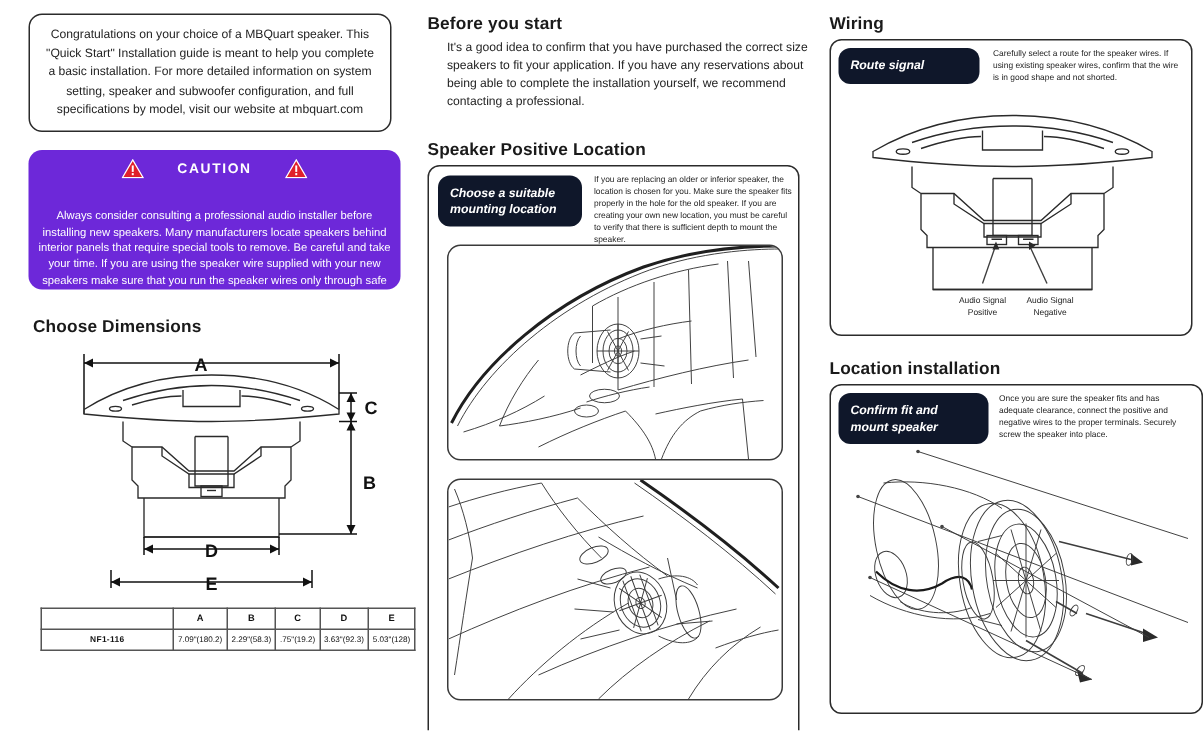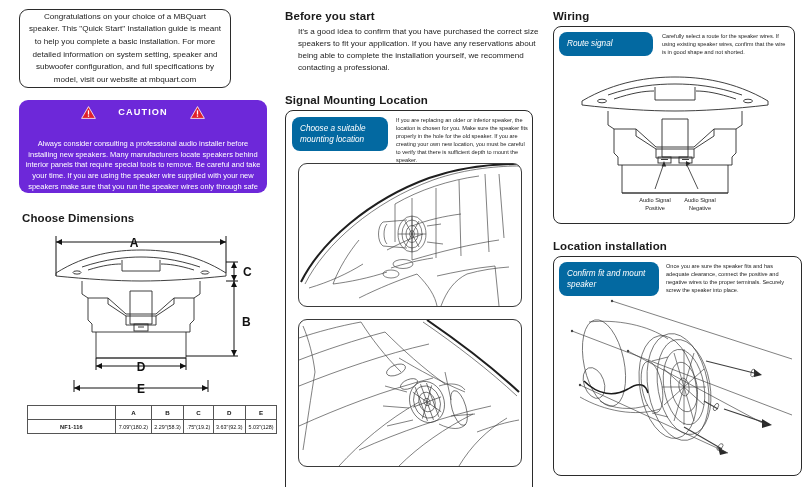--- a/index.html
+++ b/index.html
@@ -28,21 +28,21 @@
     font-weight: bold;
     color: #1a1a1a;
     letter-spacing: 0.1px;
     margin: 0;
   }
 
   
   #intro-box {
     position: absolute;
     left: 11px; top: 9px;
-    width: 212px; height: 79px;
+    width: 242px; height: 79px;
     border: 1px solid #2b2b2b;
     border-radius: 9px;
     background: #fff;
     display: flex;
     align-items: center;
     justify-content: center;
     padding: 4px 9px;
   }
   #intro-text {
     font-size: 8.1px;
@@ -124,25 +124,25 @@
   #mount-panel {
     position: absolute;
     left: 2px; top: 110px;
     width: 248px; height: 460px;
     border: 1px solid #2b2b2b;
     border-radius: 8px;
     background: #fff;
   }
   .callout-tab {
     position: absolute;
-    background: #0369a1;
+    background: #0f172a;
     border-radius: 8px;
     color: #ffffff;
     font-style: italic;
-    font-weight: normal;
+    font-weight: bold;
     font-size: 8.2px;
     line-height: 1.35;
     padding: 6px 8px;
   }
   #mount-tab { left: 6px; top: 6px; width: 96px; height: 34px; }
   #mount-note {
     position: absolute;
     left: 110px; top: 6px; width: 132px;
     font-size: 5.6px;
     line-height: 1.42;
@@ -340,21 +340,21 @@
         </tr>
       </tbody>
     </table>
   </div>
 
   <div class="col" id="col-mid">
 
     <h2 class="section-title" id="before-title">Before you start</h2>
     <div id="before-text">It's a good idea to confirm that you have purchased the correct size speakers to fit your application. If you have any reservations about being able to complete the installation yourself, we recommend contacting a professional.</div>
 
-    <h2 class="section-title" id="mount-title">Signal Mounting Location</h2>
+    <h2 class="section-title" id="mount-title">Speaker Positive Location</h2>
 
     <div id="mount-panel">
       <div class="callout-tab" id="mount-tab">Choose a suitable mounting location</div>
       <div id="mount-note">If you are replacing an older or inferior speaker, the location is chosen for you. Make sure the speaker fits properly in the hole for the old speaker. If you are creating your own new location, you must be careful to verify that there is sufficient depth to mount the speaker.</div>
 
       <div id="mount-img-1">
         <svg width="222" height="142" viewBox="0 0 222 142">
           <g class="ln-thin">
             <path d="M2 118 C 22 78, 70 36, 130 14 C 165 2, 200 0, 220 0" stroke-width="2" stroke="#1f1f1f"></path>
             <path d="M6 120 C 26 80, 74 38, 134 16 C 168 4, 202 2, 221 2"></path>

